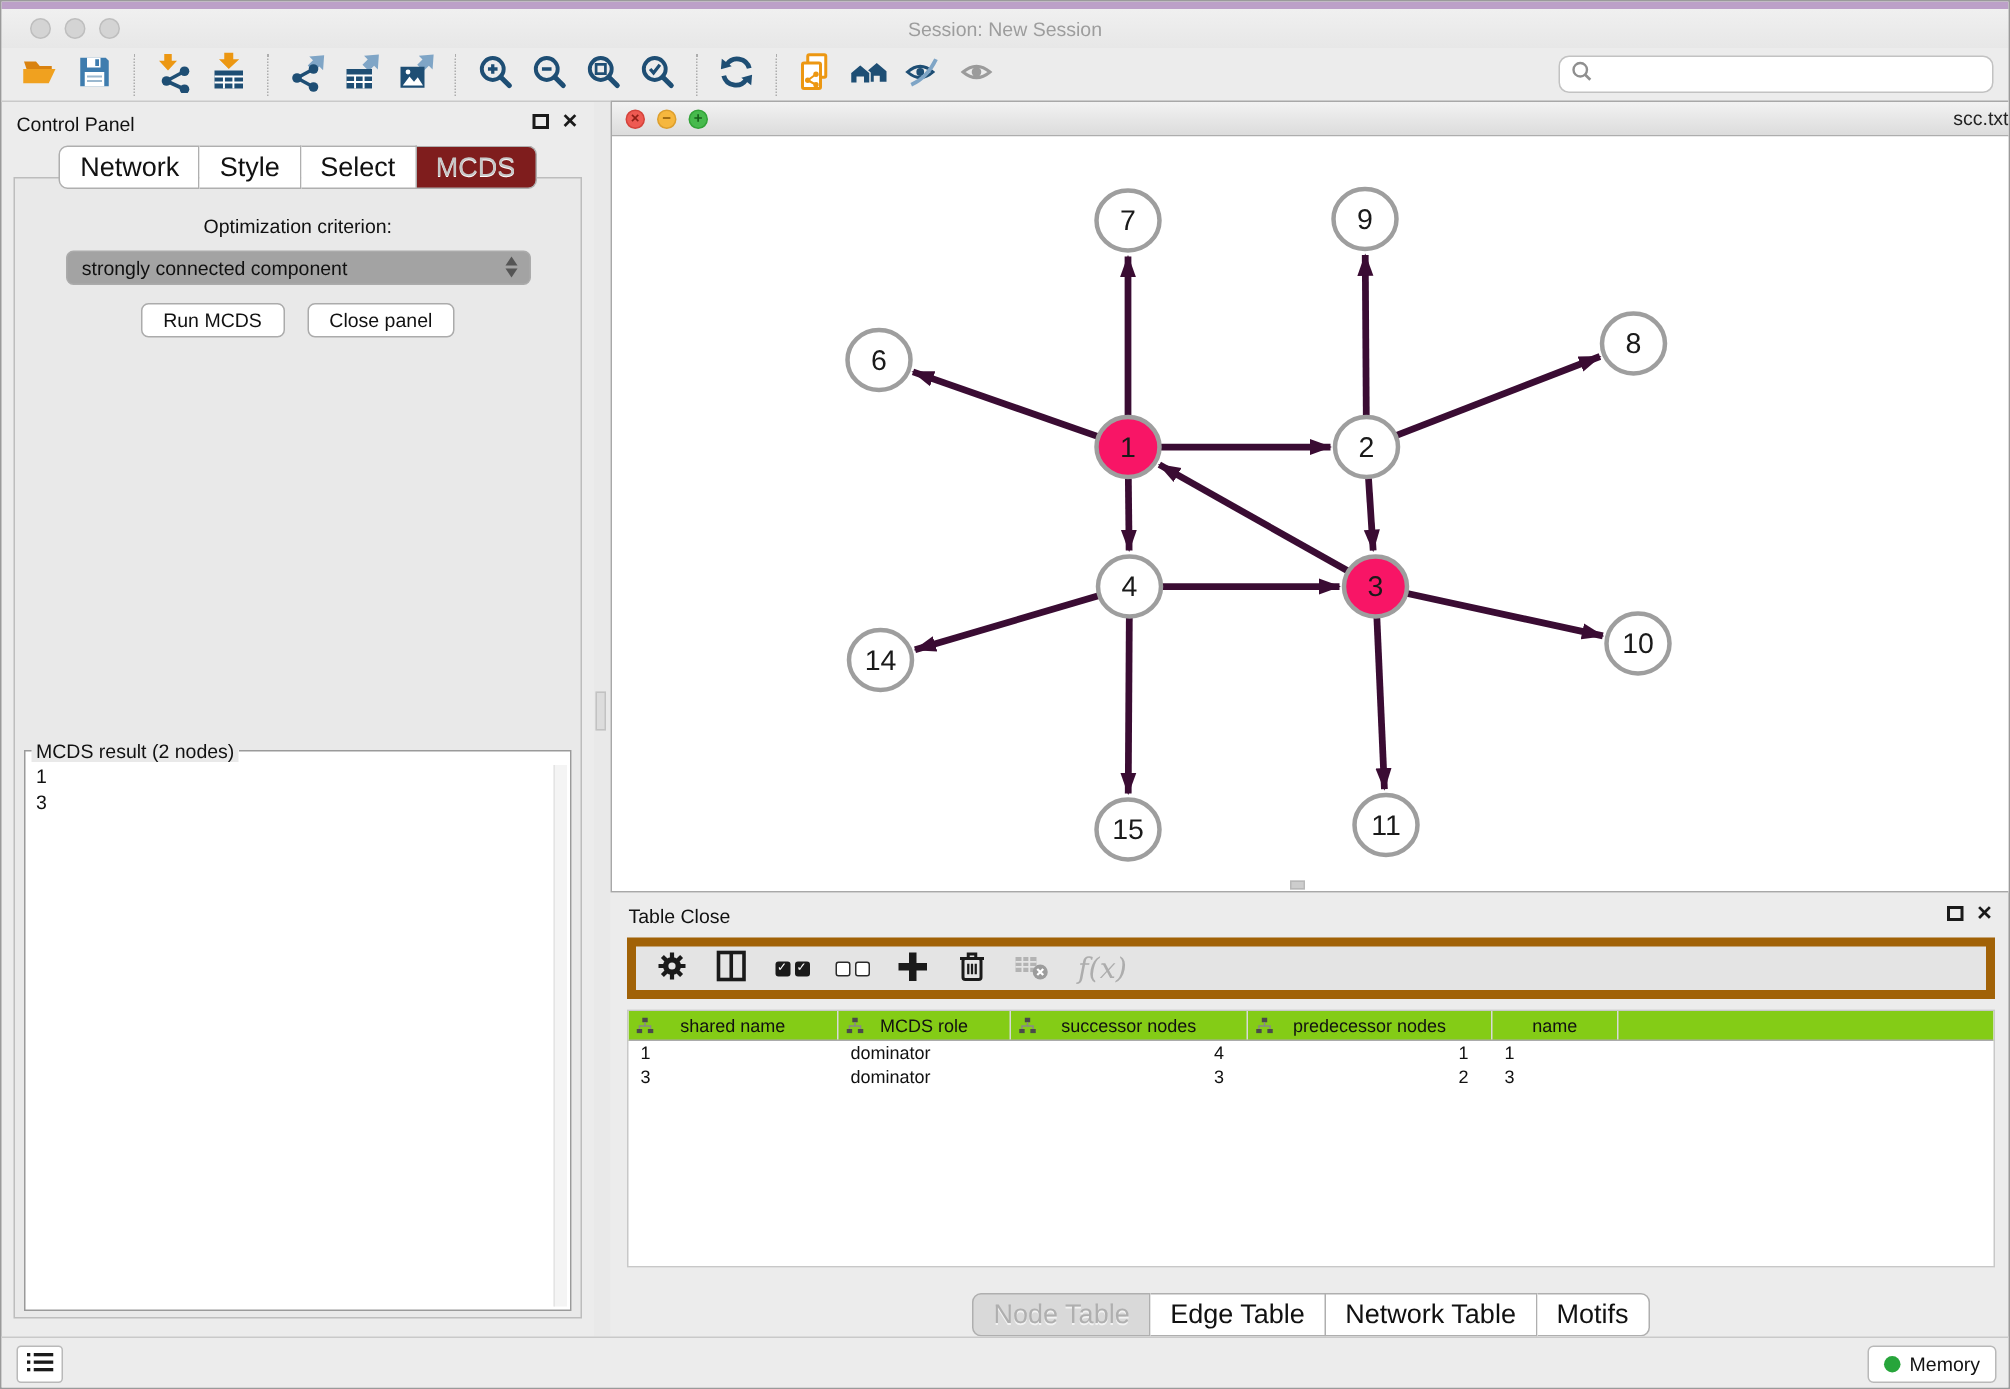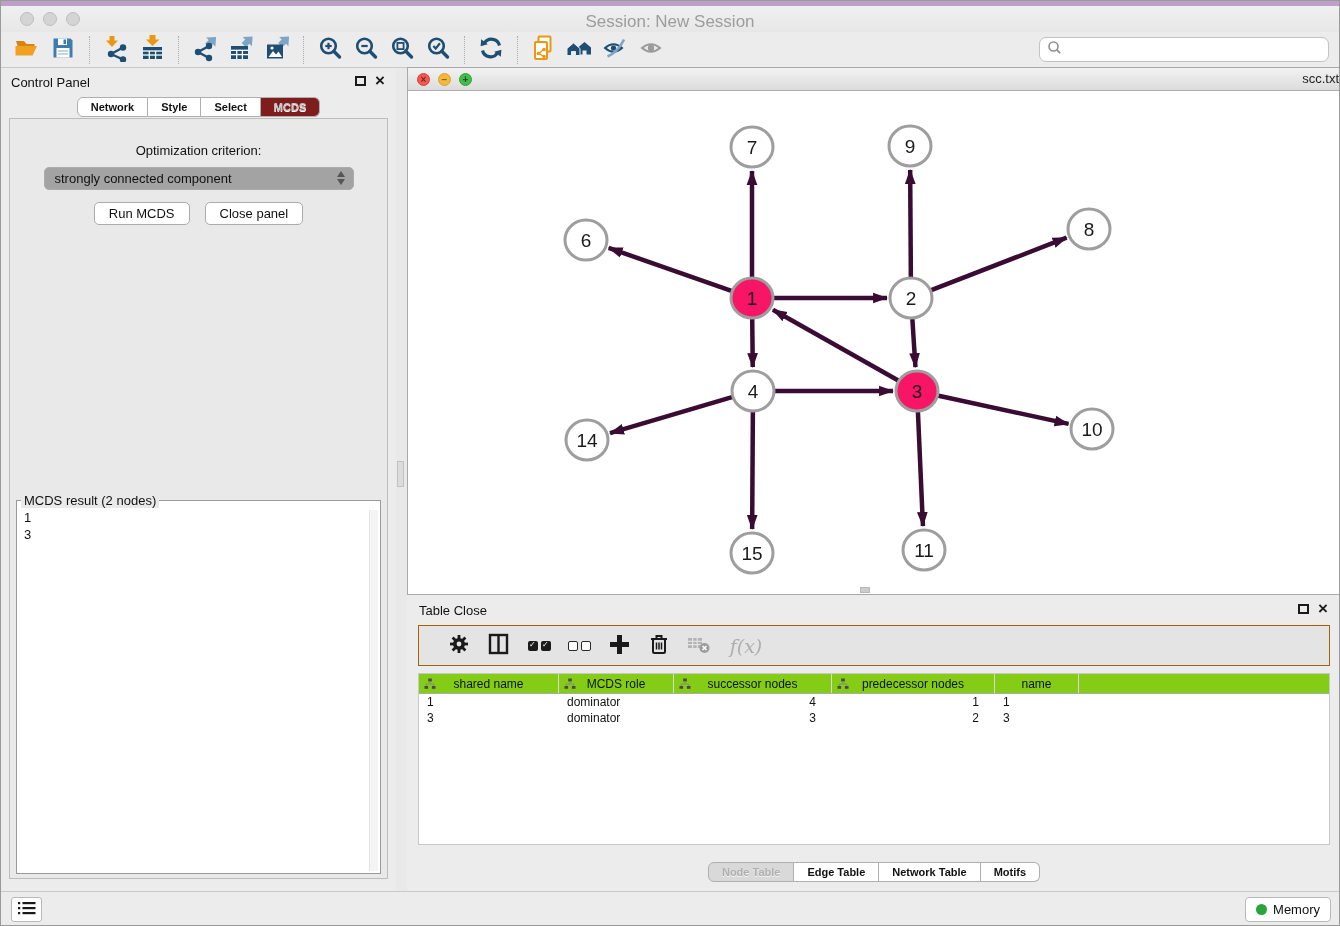--- a/index.html
+++ b/index.html
@@ -7,40 +7,40 @@
   .app { position:relative; width:1340px; height:926px; background:#ECECEC;
          font-family:"Liberation Sans","DejaVu Sans",sans-serif; overflow:hidden;
          border:1px solid #9A9A9A; }
 
   
   .top-strip { position:absolute; left:0; top:0; right:0; height:5px; background:#BCA0C8; }
   .titlebar { position:absolute; top:5px; left:0; right:0; height:26px;
               background:linear-gradient(#F0F0F0,#E7E7E7); }
   .t-dots { position:absolute; left:19px; top:6px; display:flex; gap:9px; }
   .t-dot { width:14px; height:14px; border-radius:50%; background:#D4D4D4; border:1px solid #BEBEBE; }
-  .t-title { position:absolute; left:0; right:0; top:6px; text-align:center; font-size:17px; color:#9D9D9D; }
+  .t-title { position:absolute; left:0; right:0; top:6px; text-align:center; font-size:13px; color:#9D9D9D; }
 
   .toolbar { position:absolute; top:31px; left:0; right:0; height:36px; background:#ECECEC;
              border-bottom:1px solid #C9C9C9; display:flex; align-items:center; padding:0 8px; }
   .tb-btn { width:36px; height:30px; display:flex; align-items:center; justify-content:center;
             background:none; border:none; cursor:default; }
   .tb-sep { width:1px; height:28px; border-left:1px dotted #ADADAD; margin:0 8px; }
   .search-wrap { position:absolute; right:10px; top:5px; width:290px; height:25px; background:#fff;
                  border:1px solid #C2C2C2; border-radius:7px; display:flex; align-items:center; padding:0 7px; }
   .search-input { border:none; outline:none; flex:1; font-size:13px; background:transparent; margin-left:5px; }
 
   
   .panel-float { position:absolute; top:8px; width:11px; height:10px; border:2px solid #1A1A1A; }
   .panel-close { position:absolute; top:3px; font-size:17px; font-weight:bold; color:#1A1A1A; line-height:20px; }
 
   
   .control-panel { position:absolute; left:0; top:67px; width:395px; height:823px; }
   .cp-title { position:absolute; left:10px; top:7px; font-size:13px; color:#111; }
   .seg { display:inline-flex; }
-  .seg-btn { font-family:inherit; font-size:11px; font-weight:700; color:#111; background:#fff;
+  .seg-btn { font-family:inherit; font-size:18px; font-weight:400; color:#111; background:#fff;
              border:1px solid #AFAFAF; border-left:none; padding:3px 13px; cursor:default; }
   .seg-btn:first-child { border-left:1px solid #AFAFAF; border-radius:6px 0 0 6px; }
   .seg-btn:last-child { border-radius:0 6px 6px 0; }
   .cp-tabs { position:absolute; top:29px; left:0; width:100%; display:flex; justify-content:center; z-index:2; }
   .cp-tabs .seg-btn.active { background:#7f1d1d; color:#C6C6C6; text-shadow:0 1px 0 #fff;text-align:right; }
   .cp-box { position:absolute; left:8px; top:50px; width:379px; height:761px; background:#E9E9E9;
             border:1px solid #BDBDBD; }
   .opt-label { margin-top:24px; text-align:center; font-size:13px; color:#111; }
   .opt-select { margin:9px auto 0; width:310px; height:23px; background:#a3a3a3; border:1px solid #ABABAB;
                 border-radius:5px; position:relative; font-size:13px; line-height:21px; padding-left:10px; color:#111; }
@@ -70,21 +70,21 @@
   .nw-min   { background:#F6B73E; border:1px solid #DD9F2E; color:#925F0A; }
   .nw-max   { background:#47BA4D; border:1px solid #32A338; color:#16611B; }
   .nw-title { text-align:right; font-size:13px; line-height:22px; color:#222; }
   .nw-canvas { position:relative; width:931px; height:503px; background:#fff; }
   .h-thumb { position:absolute; left:452px; bottom:1px; width:10px; height:6px; background:#CDCDCD; border:1px solid #B8B8B8; }
 
   
   .table-panel { position:absolute; left:406px; top:595px; width:934px; height:295px; }
   .tp-title { position:absolute; left:12px; top:7px; font-size:13px; color:#111; }
   .tp-toolbar { position:absolute; left:11px; top:29px; width:912px; height:41px; background:#E4E4E4;
-                border:1px solid #a16207; display:flex; align-items:center; gap:16px; padding:0 28px; }
+                border:6px solid #a16207; display:flex; align-items:center; gap:16px; padding:0 12px; }
   .tp-ico { display:flex; align-items:center; justify-content:center; width:24px; height:24px;
             background:none; border:none; cursor:default; }
   .chk-pair { display:flex; gap:3px; }
   .chk { width:10px; height:10px; border-radius:2px; position:relative; }
   .chk.on { background:#1A1A1A; }
   .chk.on::after { content:"✓"; color:#fff; font-size:8px; position:absolute; left:1.5px; top:-0.5px; }
   .chk.off { background:#fff; border:1.5px solid #2A2A2A; }
   .fx { font-family:"DejaVu Serif","Liberation Serif",serif; font-style:italic; color:#ADADAD; font-size:19px; }
   .tp-table { position:absolute; left:11px; top:77px; width:912px; height:172px; background:#fff;
               border:1px solid #C8C8C8; overflow:hidden; }

